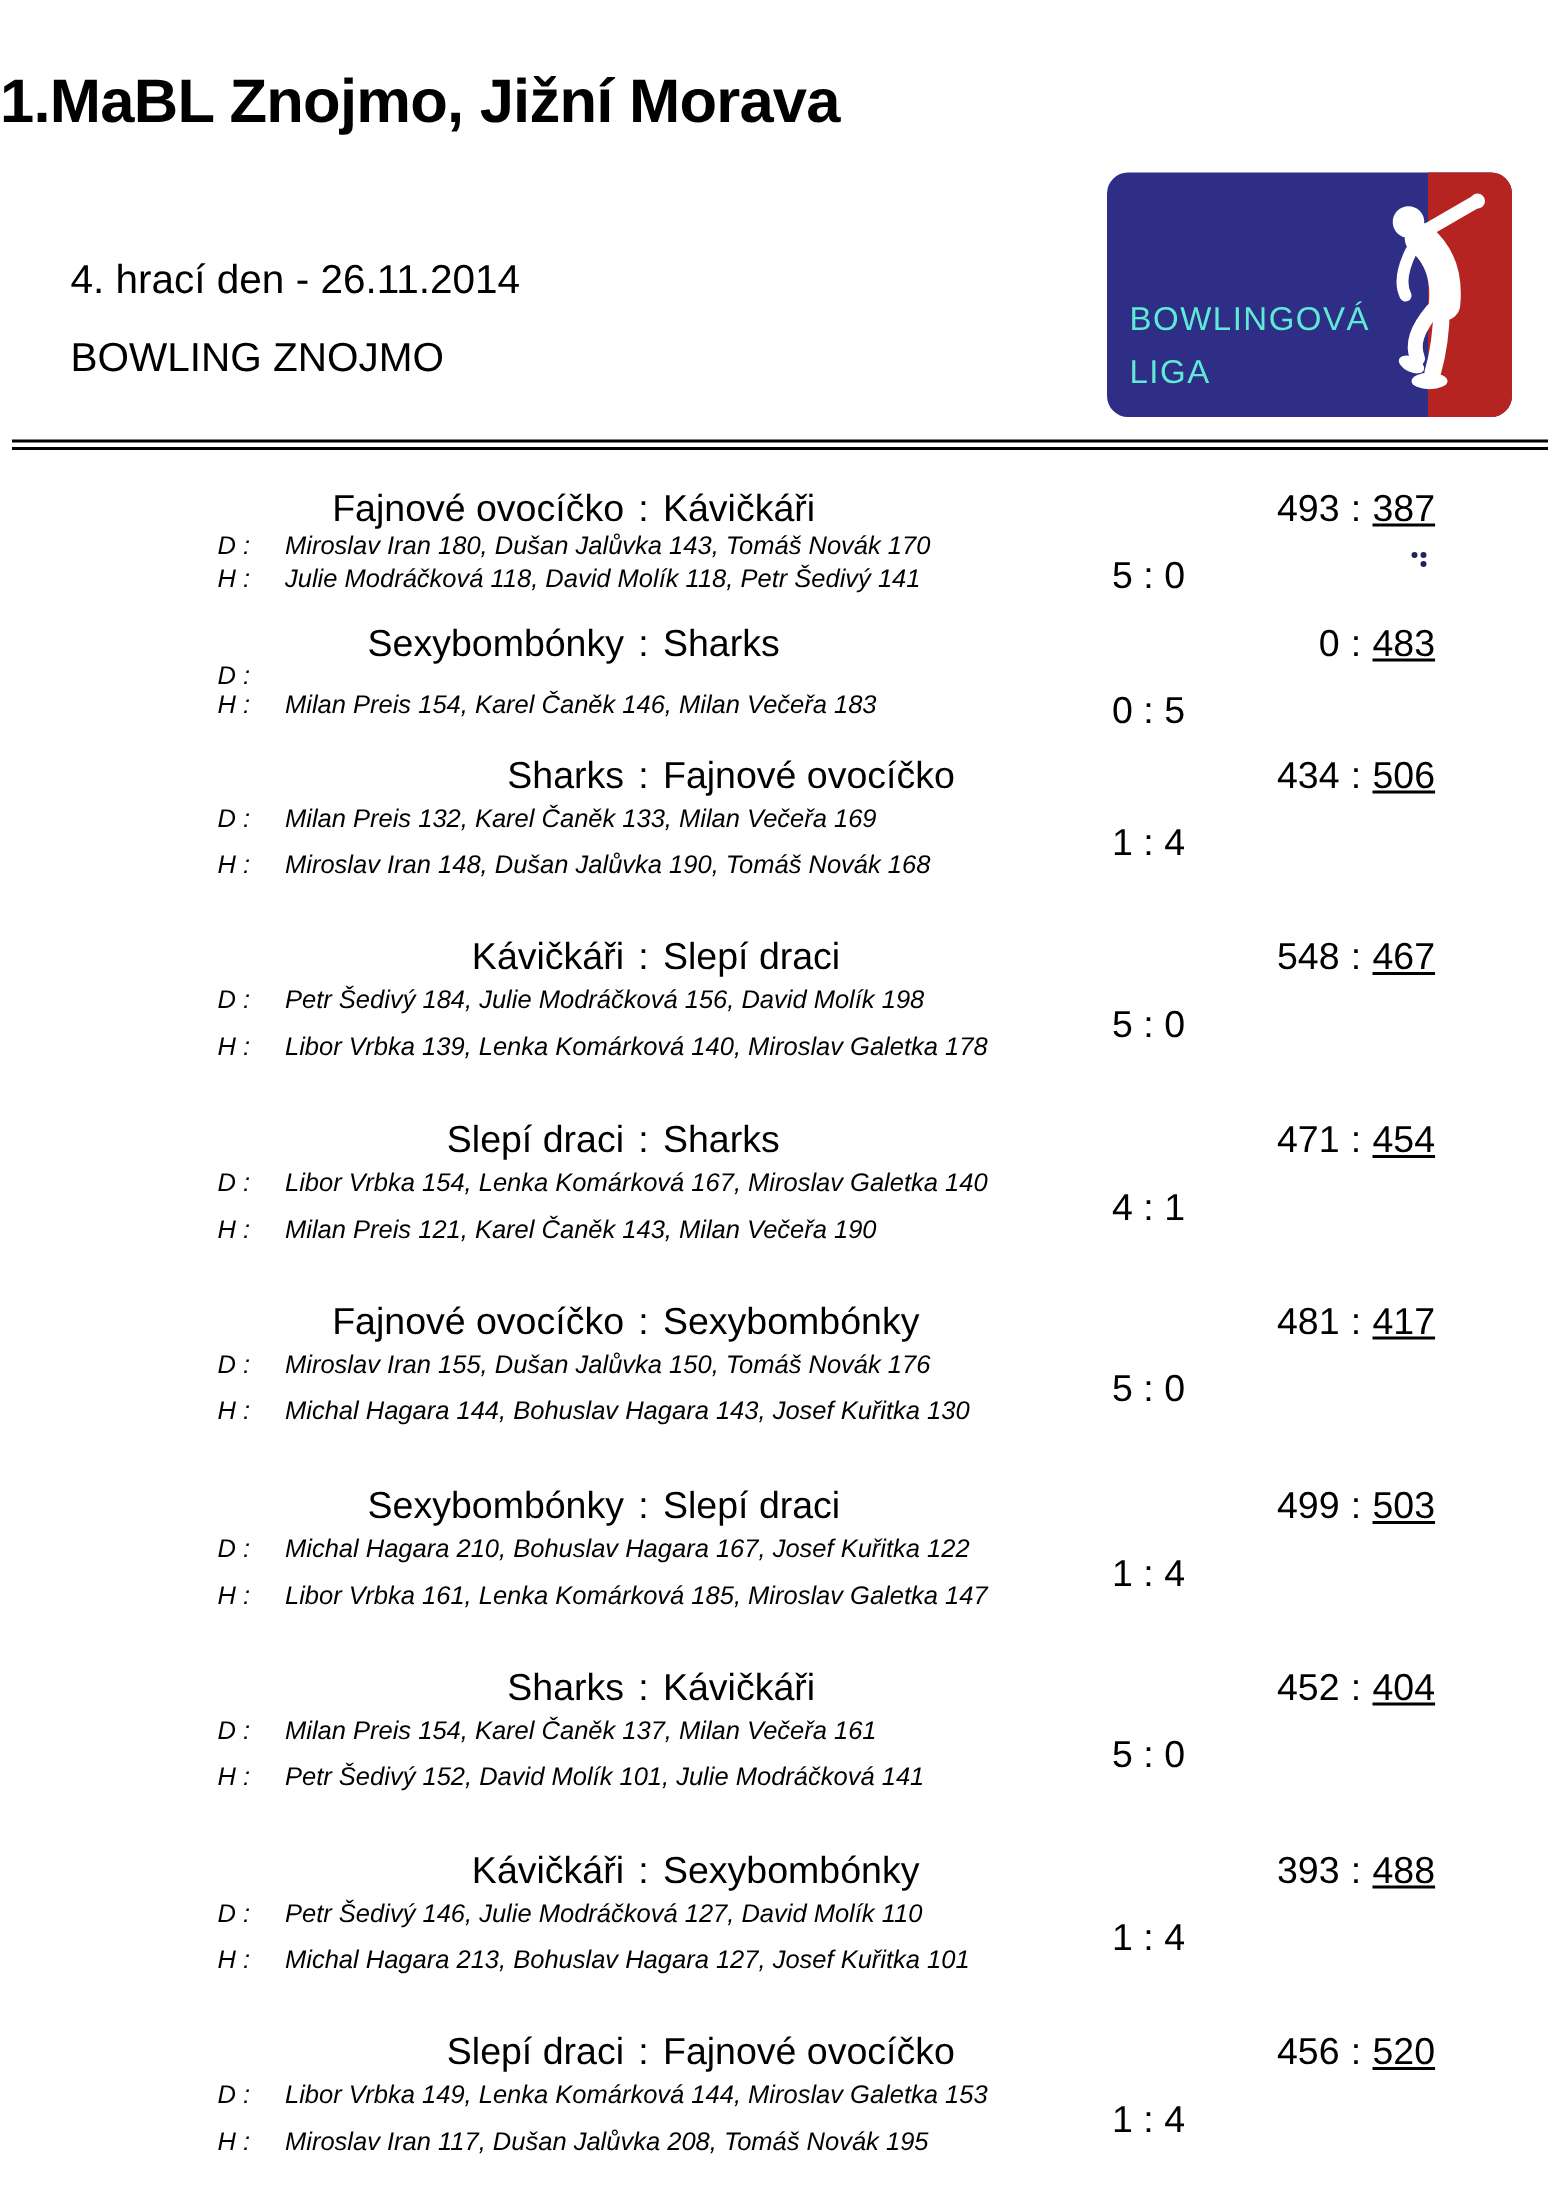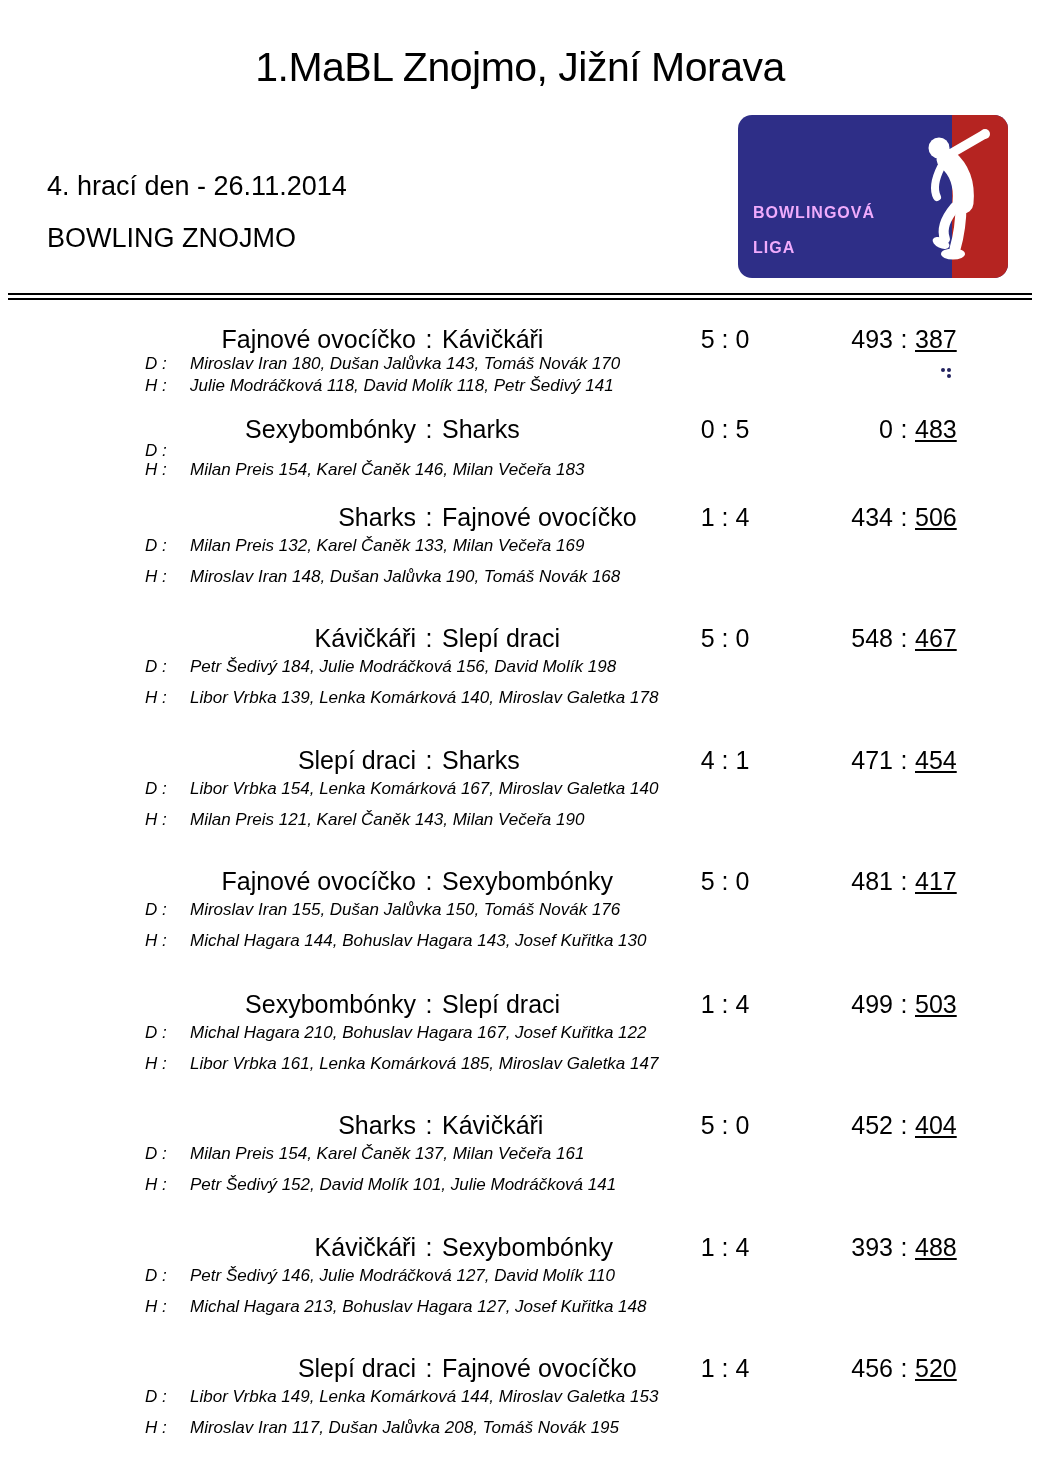--- a/index.html
+++ b/index.html
@@ -3,38 +3,38 @@
 <meta charset="utf-8">
 <style>
   html,body{margin:0;padding:0;background:#ffffff;}
   .page{
     position:relative; width:1040px; height:1470px; background:#ffffff;
     font-family:"Liberation Sans","DejaVu Sans",sans-serif; color:#000;
     overflow:hidden;
   }
   
   .title{
-    position:absolute; top:44px; left:0; width:1040px; text-align:center;
-    font-size:41px; font-weight:normal; letter-spacing:-0.5px;
+    position:absolute; top:44px; left:0; width:1040px; 
+    font-size:41px; font-weight:bold; letter-spacing:-0.5px;
   }
   .subtitle{ position:absolute; top:171px; left:47px; font-size:27px; }
   .venue{ position:absolute; top:223px; left:47px; font-size:27px;text-align:right; }
 
   
   .logo{
     position:absolute; left:738px; top:115px; width:270px; height:163px;
     background:#2e2e87; border-radius:14px;
   }
   .logo-red{
     position:absolute; left:214px; top:0; width:56px; height:163px;
     background:#b52421; border-radius:0 14px 14px 0;
   }
   .logo-text{
-    position:absolute; left:15px; top:80px; color:#f0abfc; font-weight:bold;
-    font-size:16px; line-height:35px; letter-spacing:1px;
+    position:absolute; left:15px; top:80px; color:#5eead4; font-weight:normal;
+    font-size:22px; line-height:35px; letter-spacing:1px;
   }
   .bowler{ position:absolute; left:177px; top:12px; }
   .cba{
     position:absolute; left:196px; top:245px; display:flex; align-items:center;
     gap:4px; color:#fff; font-weight:bold; font-size:20px; letter-spacing:1px;
   }
   .ball{
     position:relative; width:23px; height:23px; border-radius:50%; background:#fff;
     flex:0 0 auto; display:block;
   }
@@ -49,21 +49,21 @@
     border-top:2px solid #000; border-bottom:2px solid #000;
   }
 
   
   .match{ position:absolute; left:0; width:860px; height:92px; }
   .mh{ position:absolute; top:0; left:0; width:1040px; height:30px; font-size:25px; }
   .mh span{ position:absolute; top:0; white-space:nowrap; }
   .home { left:0;    width:416px; text-align:right; }
   .vs   { left:416px; width:26px; text-align:center; }
   .away { left:442px; }
-  .score{ left:660px; width:130px; text-align:center; }
+  .score{ left:660px; width:130px; text-align:right;margin-top:45px; }
   .pinsh{ left:790px; width:103px; text-align:right; }
   .pinsc{ left:893px; width:22px;  text-align:center; }
   .pinsa{ left:915px;text-decoration:underline; }
 
   .prow{ position:absolute; left:0; width:1040px; height:22px;
          font-size:17px; font-style:italic; }
   .prow .lab{ position:absolute; left:145px; white-space:nowrap; }
   .prow .pl { position:absolute; left:190px; white-space:nowrap; }
   .rowd{ top:33px; } .rowh{ top:64px; }
   .t1 .rowd{ top:29px; } .t1 .rowh{ top:51px; }
@@ -280,21 +280,21 @@
       <span class="pinsh">393</span>
       <span class="pinsc">:</span>
       <span class="pinsa">488</span>
     </div>
     <div class="prow rowd">
       <span class="lab">D :</span>
       <span class="pl">Petr Šedivý 146, Julie Modráčková 127, David Molík 110</span>
     </div>
     <div class="prow rowh">
       <span class="lab">H :</span>
-      <span class="pl">Michal Hagara 213, Bohuslav Hagara 127, Josef Kuřitka 148</span>
+      <span class="pl">Michal Hagara 213, Bohuslav Hagara 127, Josef Kuřitka 101</span>
     </div>
   </section>
 
   <section class="match" style="top:1354px">
     <div class="mh">
       <span class="home">Slepí draci</span>
       <span class="vs">:</span>
       <span class="away">Fajnové ovocíčko</span>
       <span class="score">1 : 4</span>
       <span class="pinsh">456</span>

